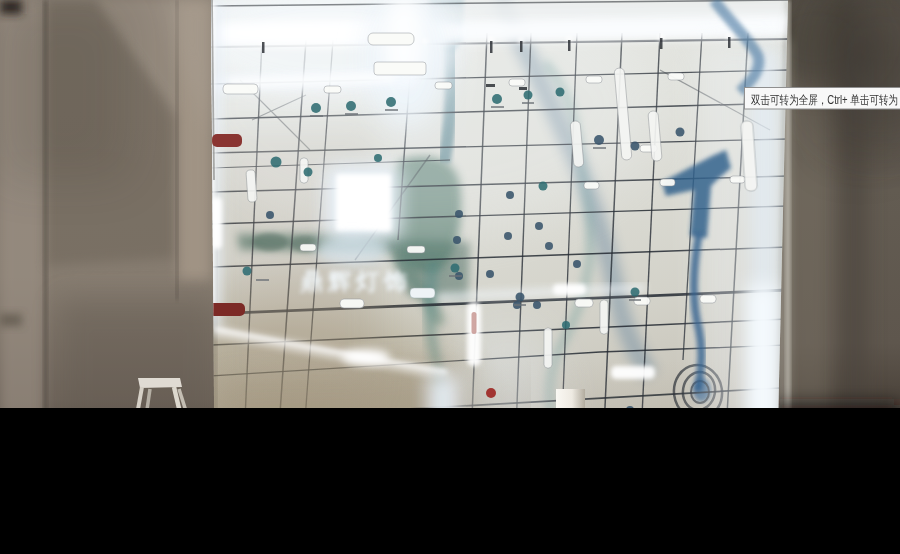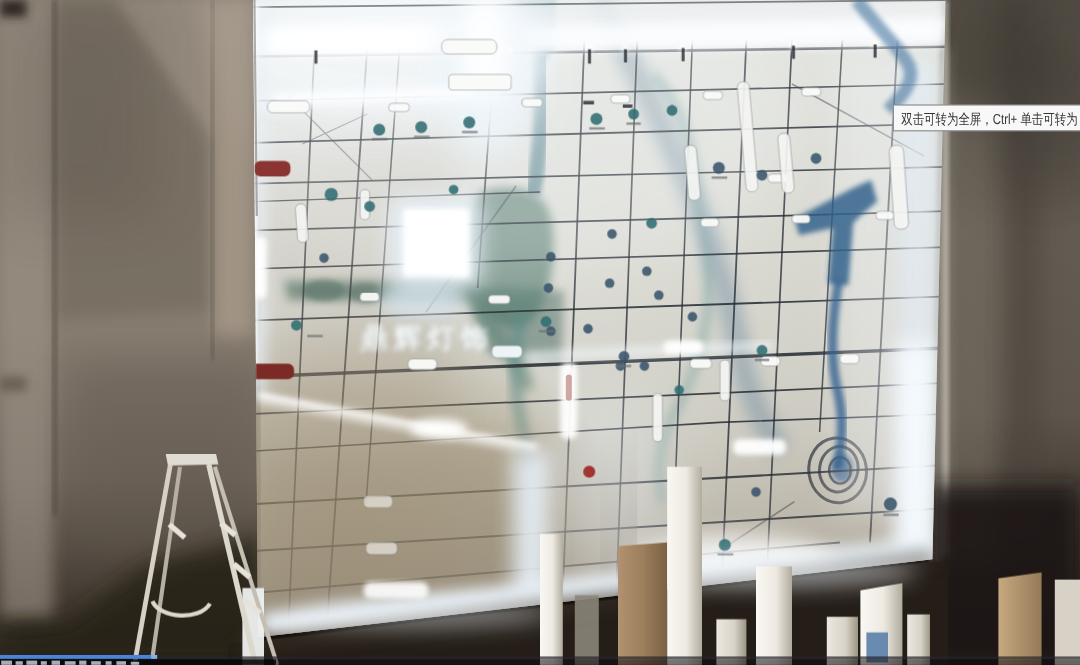--- a/index.html
+++ b/index.html
@@ -1,16 +1,16 @@
 <!DOCTYPE html>
 <html><head>
 <meta charset="utf-8">
 <style>
 html,body{margin:0;padding:0;background:#000;}
-#stage{position:relative;width:900px;height:554px;overflow:hidden;font-family:"Liberation Sans",sans-serif;}
+#stage{position:relative;width:900px;height:408px;overflow:hidden;font-family:"Liberation Sans",sans-serif;}
 svg{display:block;}
 </style>
 </head>
 <body>
 <div id="stage">
 <svg width="900" height="554" viewBox="0 0 900 554">
 <defs>
 <filter id="b05" x="-20%" y="-20%" width="140%" height="140%">
           <feGaussianBlur stdDeviation="0.55"></feGaussianBlur>
         </filter>

